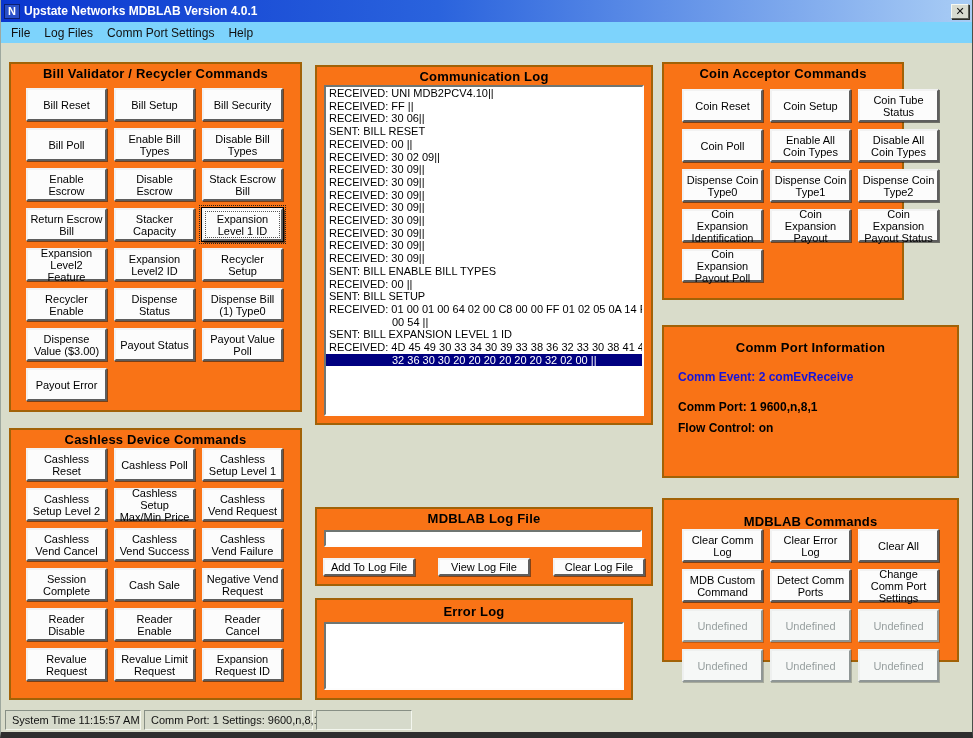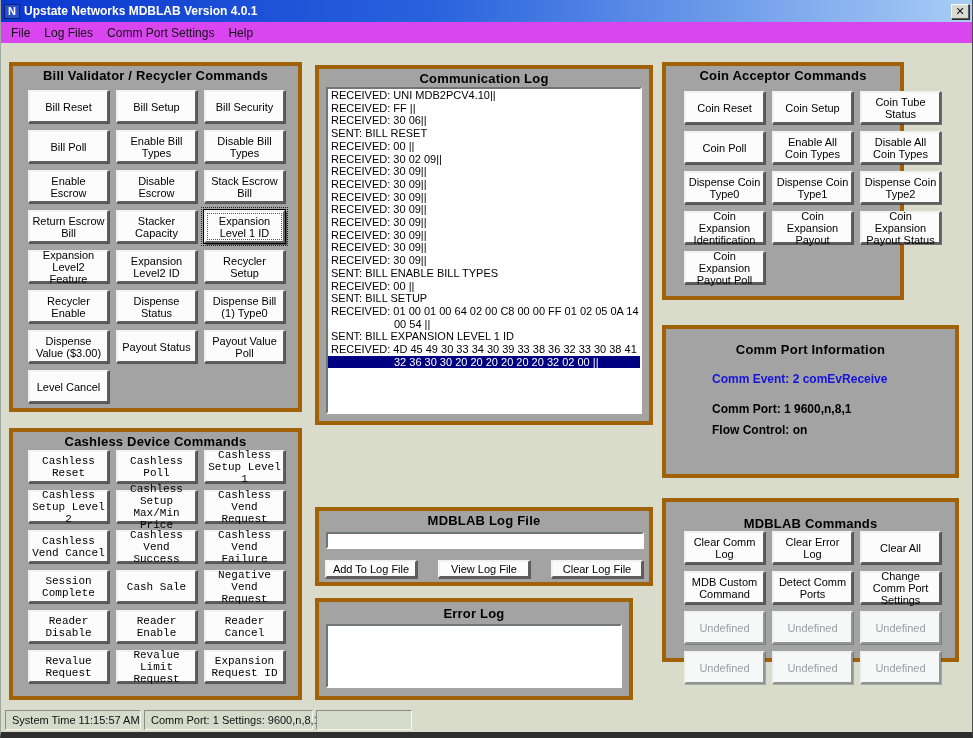--- a/index.html
+++ b/index.html
@@ -19,25 +19,25 @@
               margin-right:4px; flex:0 0 auto; }
   .titlebar-text { color:#fff; font-weight:bold; font-size:12px; flex:1 1 auto;
                    white-space:nowrap; overflow:hidden; }
   .close-btn { width:18px; height:15px; background:#d8dbd0; border:1px solid;
                border-color:#f6f8f2 #5a5d55 #5a5d55 #f6f8f2; box-shadow:1px 1px 0 #2c2e29;
                color:#111; font-size:11px; font-weight:bold; line-height:13px;
                text-align:center; cursor:default; }
 
   
   .menubar { position:absolute; left:0; top:22px; width:100%; height:21px;
-             display:flex; align-items:center; padding-left:4px; background:#d946ef; }
+             display:flex; align-items:center; padding-left:4px; background:#7dd3fc; }
   .menu-item { font-size:12px; color:#111; padding:2px 6px; margin-right:2px; }
 
   
-  .panel { position:absolute; background:#a3a3a3; border:4px solid #a16207;padding-left:32px; }
+  .panel { position:absolute; background:#f97316; border:2px solid #a16207; }
   .panel-title { position:absolute; left:0; right:0; top:2px; text-align:center;
                  font-size:13px; font-weight:bold; color:#000; letter-spacing:.2px; }
 
   
   .grid { position:absolute; display:grid; grid-template-columns:repeat(3,81px);
           column-gap:7px; row-gap:7px; grid-auto-rows:33px; }
   .btn { background:#fcfcfc; border:2px solid; border-color:#f2f2f2 #5e5e5e #5e5e5e #f2f2f2;
          box-shadow:1px 1px 0 rgba(20,20,20,.55);
          display:flex; align-items:center; justify-content:center; text-align:center;
          font-size:11px; line-height:12px; color:#000; padding:1px 2px; cursor:default;
@@ -122,21 +122,21 @@
         <div class="btn focused">Expansion Level 1 ID</div>
         <div class="btn">Expansion Level2 Feature</div>
         <div class="btn">Expansion Level2 ID</div>
         <div class="btn">Recycler Setup</div>
         <div class="btn">Recycler Enable</div>
         <div class="btn">Dispense Status</div>
         <div class="btn">Dispense Bill (1) Type0</div>
         <div class="btn">Dispense Value ($3.00)</div>
         <div class="btn">Payout Status</div>
         <div class="btn">Payout Value Poll</div>
-        <div class="btn">Level Cancel</div>
+        <div class="btn">Payout Error</div>
       </div>
   </div>
 
   <div class="panel" style="left:314px; top:65px; width:338px; height:360px;">
     <div class="panel-title">Communication Log</div>
     <div class="logbox">
         <div class="log-line">RECEIVED: UNI MDB2PCV4.10||</div>
         <div class="log-line">RECEIVED:  FF ||</div>
         <div class="log-line">RECEIVED: 30 06||</div>
         <div class="log-line">SENT: BILL RESET</div>
@@ -182,21 +182,21 @@
 
   <div class="panel" style="left:661px; top:325px; width:297px; height:153px;">
     <div class="panel-title" style="top:13px;">Comm Port Information</div>
     <div class="info-line blue" style="margin-top:43px;">Comm Event: 2 comEvReceive</div>
     <div class="info-line" style="margin-top:16px;">Comm Port: 1 9600,n,8,1</div>
     <div class="info-line" style="margin-top:7px;">Flow Control: on</div>
   </div>
 
   <div class="panel" style="left:8px; top:428px; width:293px; height:272px;">
     <div class="panel-title">Cashless Device Commands</div>
-    <div class="grid" style="left:15px; top:18px;font-family:Liberation Mono, monospace;">
+    <div class="grid" style="left:15px; top:18px;">
         <div class="btn">Cashless Reset</div>
         <div class="btn">Cashless Poll</div>
         <div class="btn">Cashless Setup Level 1</div>
         <div class="btn">Cashless Setup Level 2</div>
         <div class="btn">Cashless Setup Max/Min Price</div>
         <div class="btn">Cashless Vend Request</div>
         <div class="btn">Cashless Vend Cancel</div>
         <div class="btn">Cashless Vend Success</div>
         <div class="btn">Cashless Vend Failure</div>
         <div class="btn">Session Complete</div>

